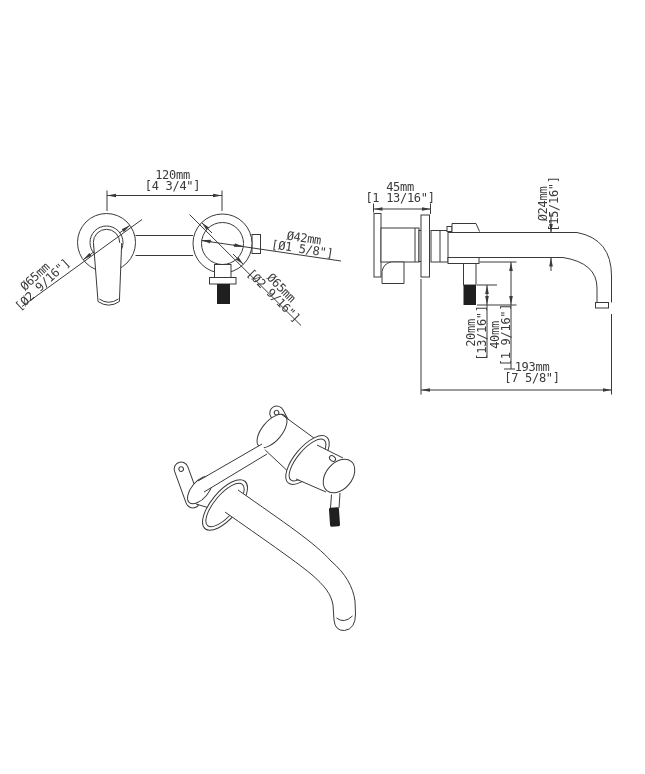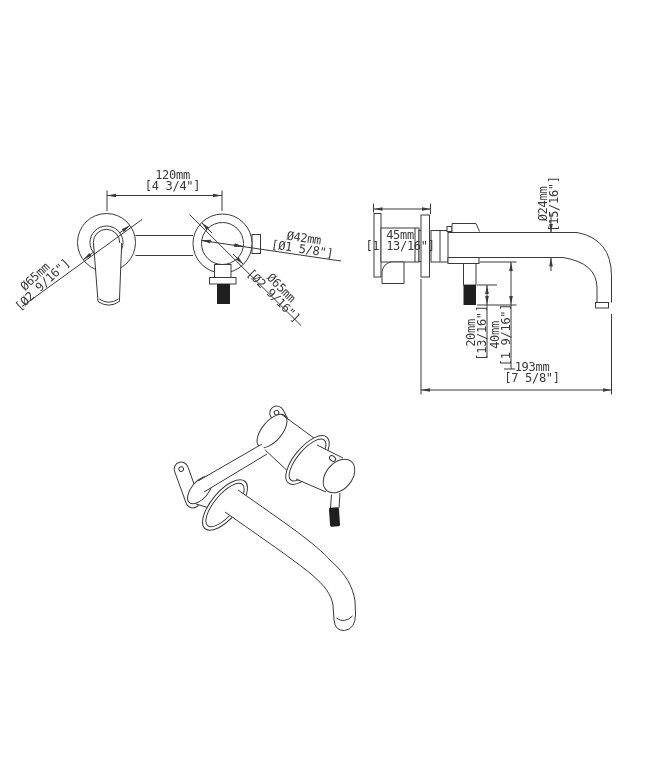--- a/index.html
+++ b/index.html
@@ -221,21 +221,21 @@
   <div class="dim rot45" style="left:277px;top:292px;">
     <span>Ø65mm</span>
     <span>[Ø2 9/16"]</span>
   </div>
 
   <div class="dim rot-43" style="left:39px;top:281px;">
     <span>Ø65mm</span>
     <span>[Ø2 9/16"]</span>
   </div>
 
-  <div class="dim" style="left:400px;top:193px;margin-top:48px;">
+  <div class="dim" style="left:400px;top:193px;">
     <span>45mm</span>
     <span>[1 13/16"]</span>
   </div>
 
   <div class="dim rot-90" style="left:548.5px;top:204px;">
     <span>Ø24mm</span>
     <span>[15/16"]</span>
   </div>
 
   <div class="dim rot-90" style="left:477px;top:332.5px;">

